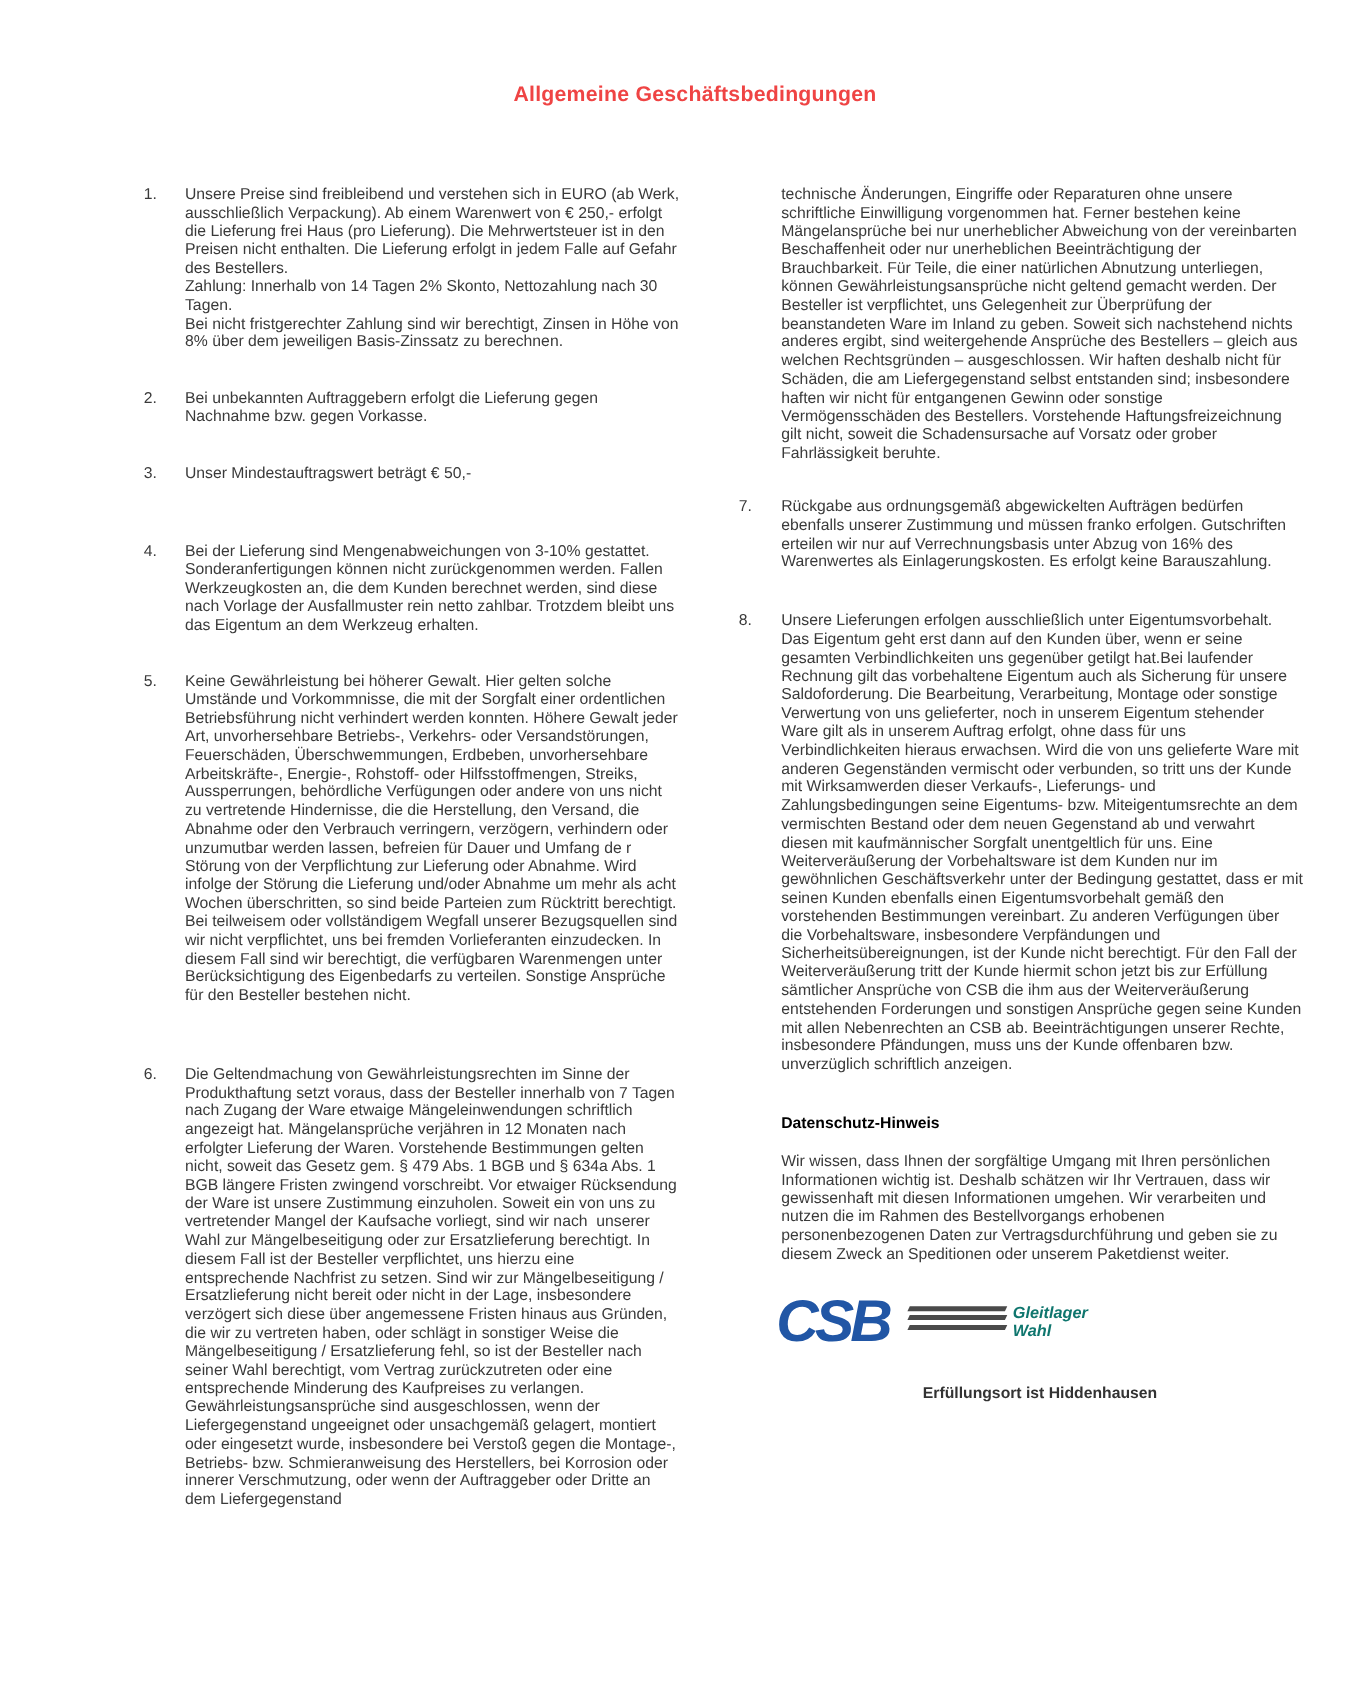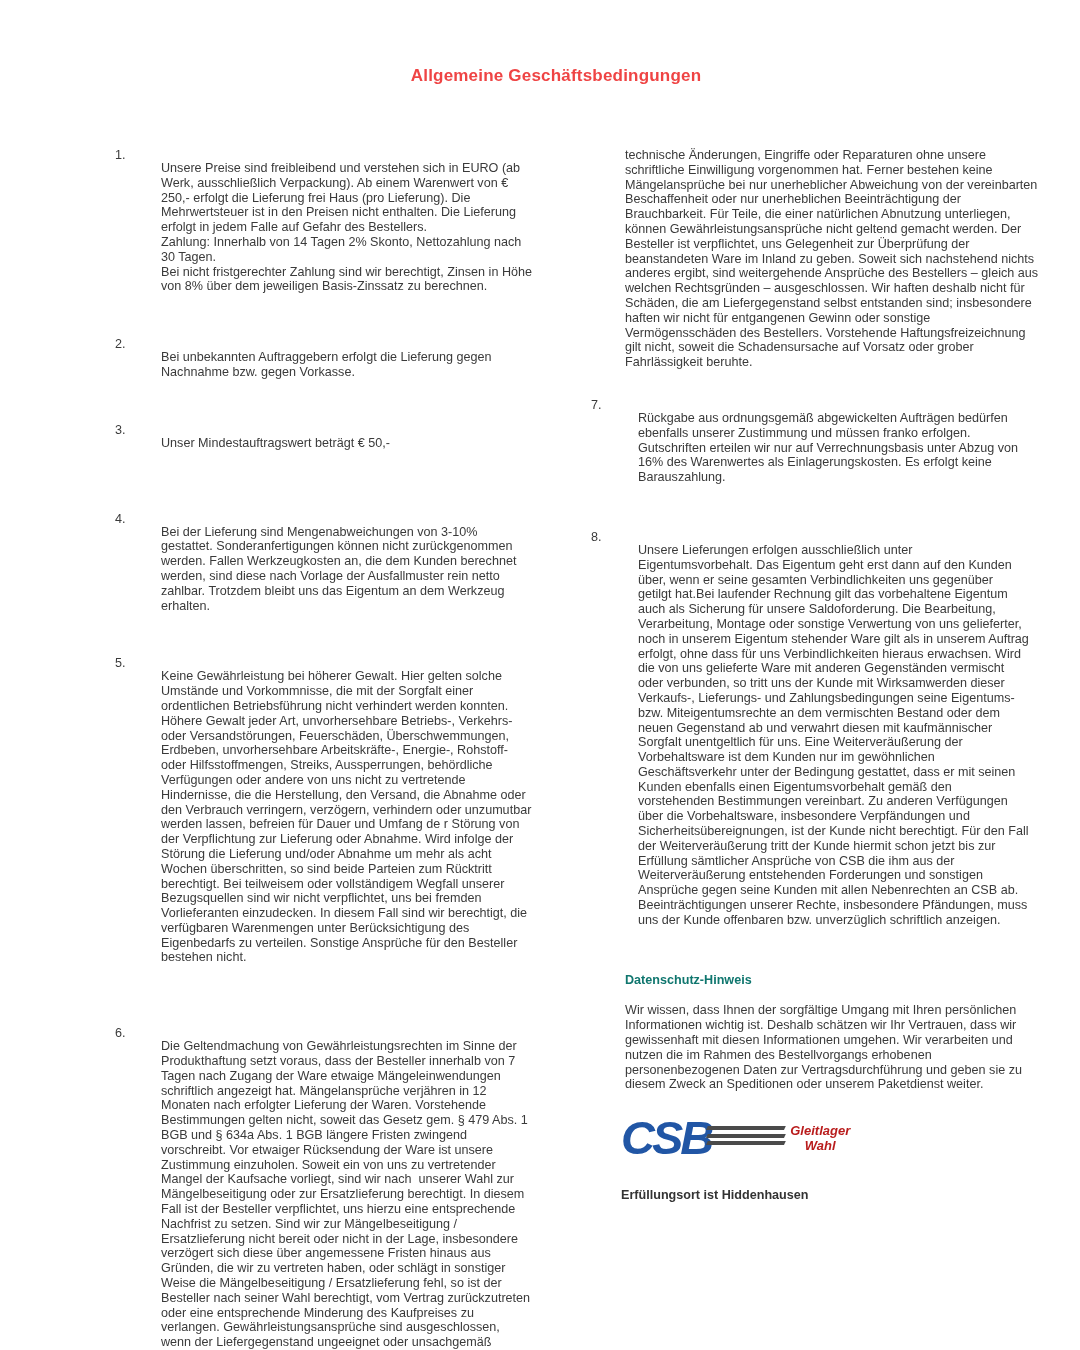--- a/index.html
+++ b/index.html
@@ -37,43 +37,44 @@
   .col-left  { left: 115px; width: 430px; }
   .col-right { left: 591px; width: 452px; }
 
   .item { display: flex; margin: 0 0 30px 0; }
   .item .num {
     flex: 0 0 33px;
     color: #3a3a3a;
   }
   .item .txt { flex: 1; }
   .txt {
-    margin: 13px;
+    margin: 0;
     white-space: pre-wrap;
   }
   .col-left .item.gap-lg { margin-bottom: 48px; }
 
   .cont { margin: 0 0 28px 34px; }
   .col-right .item { margin-bottom: 32px; }
   .col-right .item:last-of-type { margin-bottom: 44px; }
   .col-right .item .num { flex: 0 0 34px; }
 
   .privacy-heading {
     margin: 0 0 12px 34px;
     font-size: 12.6px;
     font-weight: bold;
-    color: #0f766e;
+    color: #000000;
   }
   .privacy-text { margin: 16px 0 24px 34px; }
 
   .logo {
     display: flex;
     align-items: flex-start;
     margin: 0 0 20px 30px;
     height: 52px;
+    gap: 20px;
   }
   .logo-csb {
     font-size: 47px;
     line-height: 44px;
     font-weight: bold;
     font-style: italic;
     color: #2156a5;
     letter-spacing: -3px;
   }
   .logo-right {
@@ -96,29 +97,29 @@
     background: #4a4a4a;
     transform: skewX(-25deg);
   }
   .logo-text-col {
     display: flex;
     flex-direction: column;
     font-size: 13px;
     line-height: 15px;
     font-weight: bold;
     font-style: italic;
-    color: #b91c1c;
-    text-align: center;
+    color: #0f766e;
   }
   .footer-line {
     margin: 0 0 16px 30px;
     font-size: 12.6px;
     line-height: 14.8px;
     font-weight: bold;
     color: #333333;
+    text-align: center;
   }
 </style>
 </head>
 <body>
 
 <div class="page">
 
   <h1 class="title">Allgemeine Geschäftsbedingungen</h1>
 
   <div class="col col-left">

